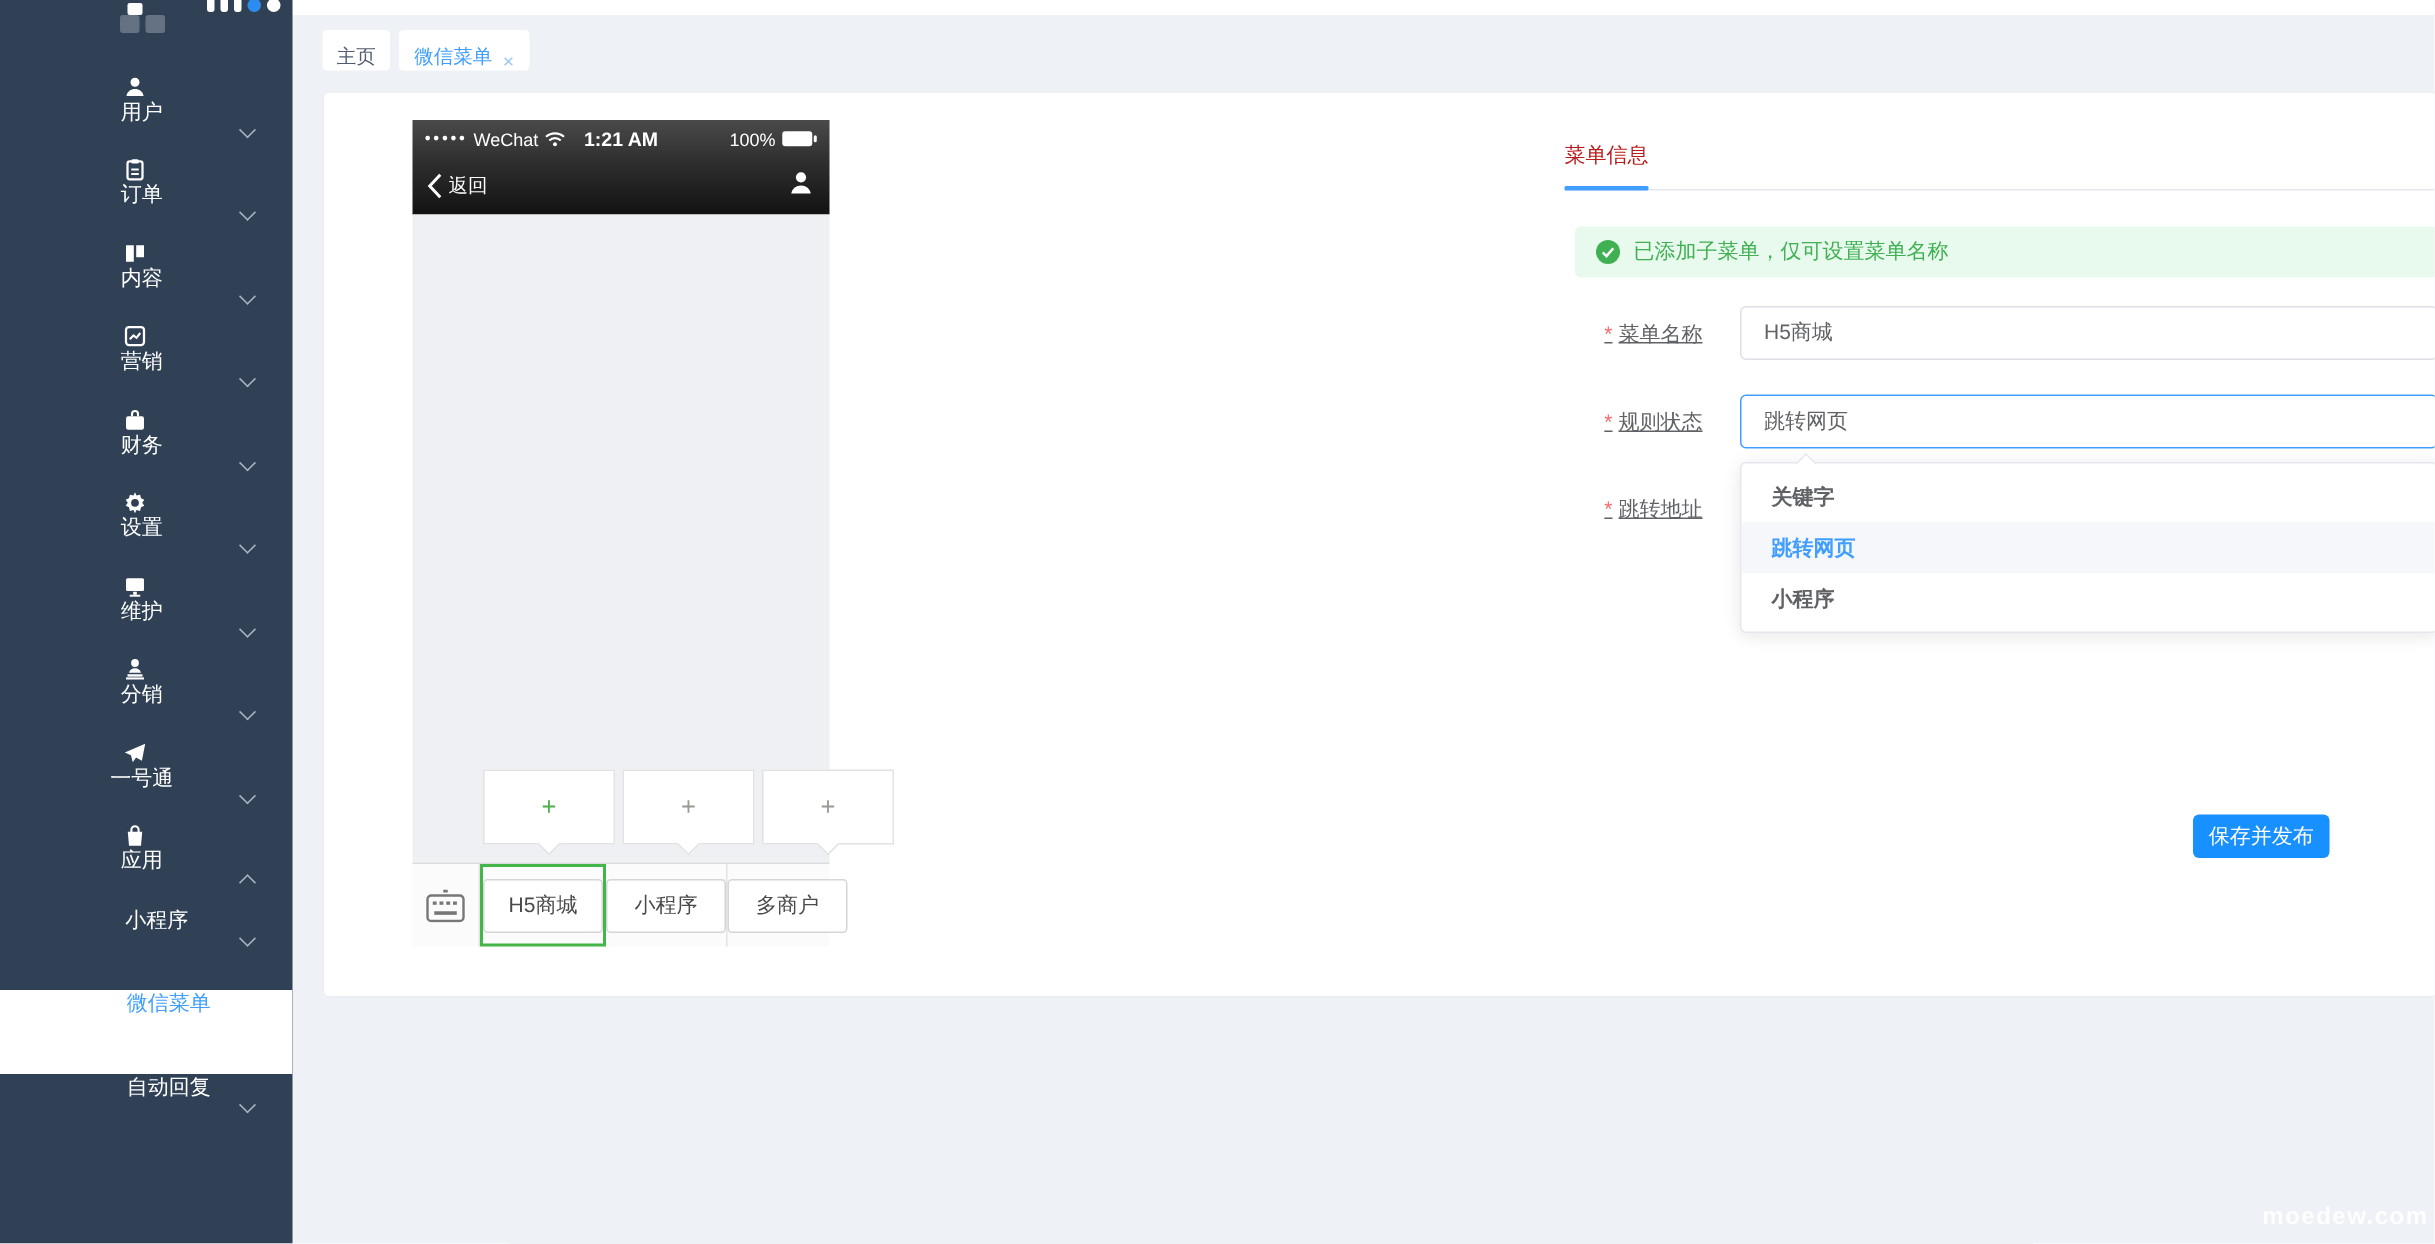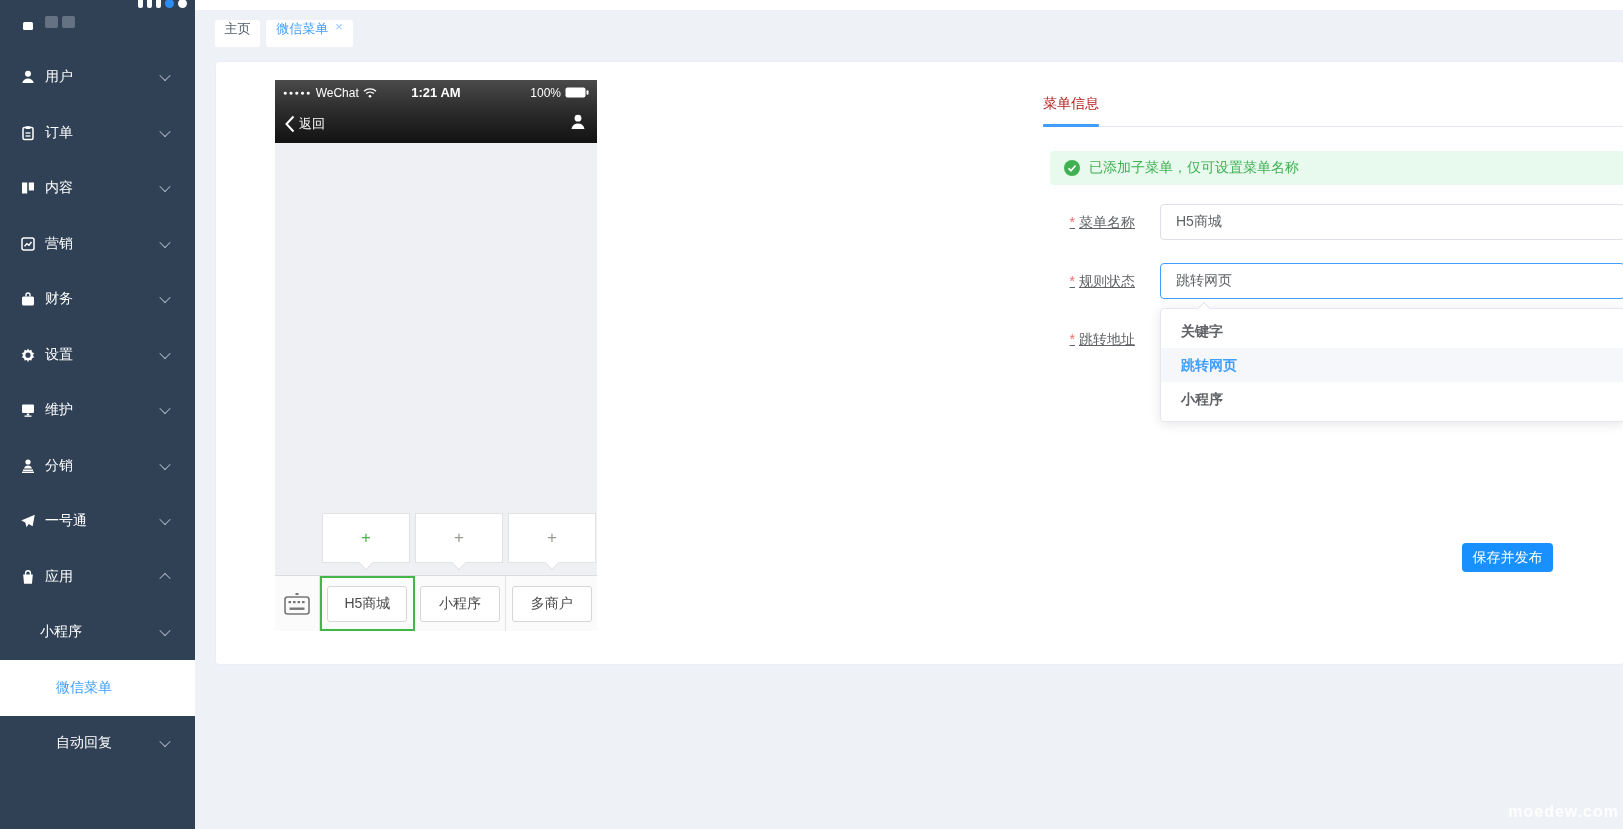--- a/index.html
+++ b/index.html
@@ -8,43 +8,43 @@
 
   
   .topstrip{position:absolute;left:195px;top:0;right:0;height:10px;background:#fff;}
 
   
   .sidebar{position:absolute;left:0;top:0;width:195px;height:829px;background:#304156;overflow:hidden;z-index:5;}
   .logo-sliver{position:absolute;left:138px;top:-6px;height:14px;display:flex;align-items:flex-end;gap:4px;}
   .logo-bar{width:5px;height:10px;background:#fff;border-radius:2px;}
   .logo-dot{width:9px;height:9px;border-radius:50%;}
   .side-menu{position:absolute;left:0;top:-6px;right:0;}
-  .s-item{height:55.5px;display:flex;align-items:center;padding:0 26px 0 20px;color:#ffffff;font-size:14px;cursor:pointer;box-sizing:border-box;}
+  .s-item{height:55.5px;display:flex;align-items:center;padding:0 26px 0 20px;color:#ffffff;font-size:14px;cursor:pointer;box-sizing:border-box;flex-direction:column;}
   .s-item .s-ico{width:16px;height:16px;margin-right:9px;flex:0 0 16px;display:flex;align-items:center;justify-content:center;}
   .s-item .s-label{white-space:nowrap;}
   .s-item.lv2{padding-left:40px;}
   .s-item.lv3{padding-left:56px;}
   .s-item.active{background:#ffffff;color:#409eff;}
   .chev{width:7px;height:7px;border-right:1.6px solid #aab4c4;border-bottom:1.6px solid #aab4c4;margin-left:auto;flex:0 0 auto;}
   .chev.down{transform:rotate(45deg) translate(-1px,-1px);}
   .chev.up{transform:rotate(-135deg) translate(-1px,-1px);}
   .faint-text{opacity:.35;display:flex;gap:4px;}
   .faint-text i{display:block;width:13px;height:12px;background:#c7cdd8;border-radius:2px;}
 
   
-  .tab{position:absolute;top:20px;height:27px;background:#fff;border-radius:3px;display:flex;align-items:flex-start;justify-content:center;font-size:13px;color:#515a6e;cursor:pointer;box-sizing:border-box;}
+  .tab{position:absolute;top:20px;height:27px;background:#fff;border-radius:3px;display:flex;align-items:flex-end;justify-content:center;font-size:13px;color:#515a6e;cursor:pointer;box-sizing:border-box;}
   .tab.home{left:215px;width:45px;}
   .tab.active-tab{left:266px;width:87px;color:#409eff;gap:7px;}
   .tab .close-x{color:#9cc7f7;font-size:13px;line-height:1;}
 
   
   .card{position:absolute;left:215px;top:61px;right:-2px;height:604px;background:#fff;border:1px solid #ebeef5;border-radius:4px;box-sizing:border-box;}
 
   
-  .phone{position:absolute;left:275px;top:80px;width:322px;height:551px;z-index:2;}
+  .phone{position:absolute;left:275px;top:80px;width:278px;height:551px;z-index:2;}
   .p-header{position:absolute;left:0;top:0;right:0;height:63px;background:linear-gradient(180deg,#4a4a4a 0%,#2e2e2e 45%,#121212 100%);color:#fff;}
   .p-status{height:25px;display:flex;align-items:center;padding:0 8px;font-size:12px;}
   .p-status .dots{font-size:7px;letter-spacing:1.5px;margin-right:4px;}
   .p-status .time{position:absolute;left:0;right:0;text-align:center;font-weight:bold;font-size:13px;pointer-events:none;}
   .p-status .right{margin-left:auto;display:flex;align-items:center;gap:4px;z-index:1;}
   .p-nav{height:38px;display:flex;align-items:center;padding:0 10px;}
   .p-nav .back{display:flex;align-items:center;gap:4px;font-size:13px;color:#fdfdfd;}
   .p-nav .avatar{margin-left:auto;}
   .p-body{position:absolute;left:0;top:63px;right:0;height:432px;background:#eef0f3;}
   .plus-box{position:absolute;width:88px;height:50px;background:#fff;border:1px solid #e2e2e2;box-sizing:border-box;display:flex;align-items:center;justify-content:center;font-size:17px;color:#9a9a93;cursor:pointer;}

